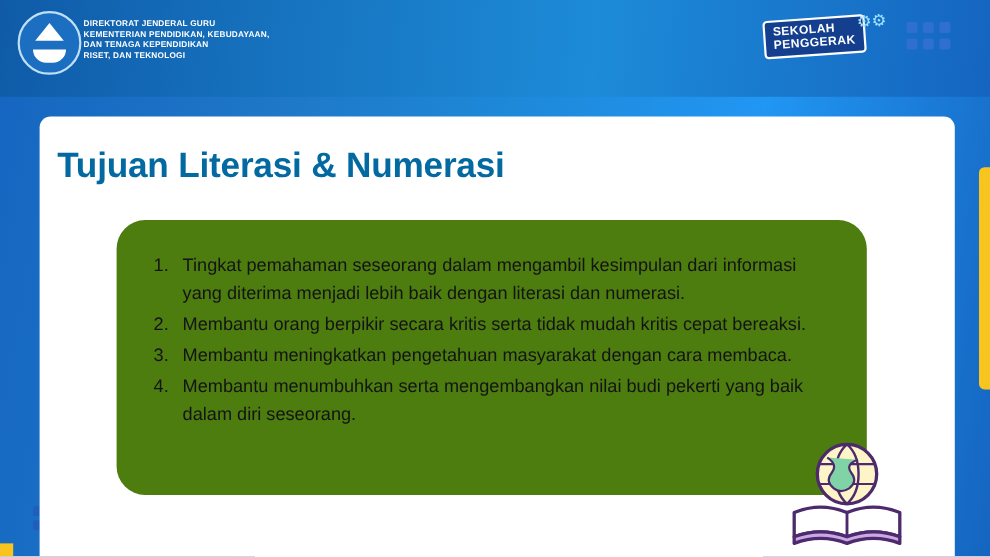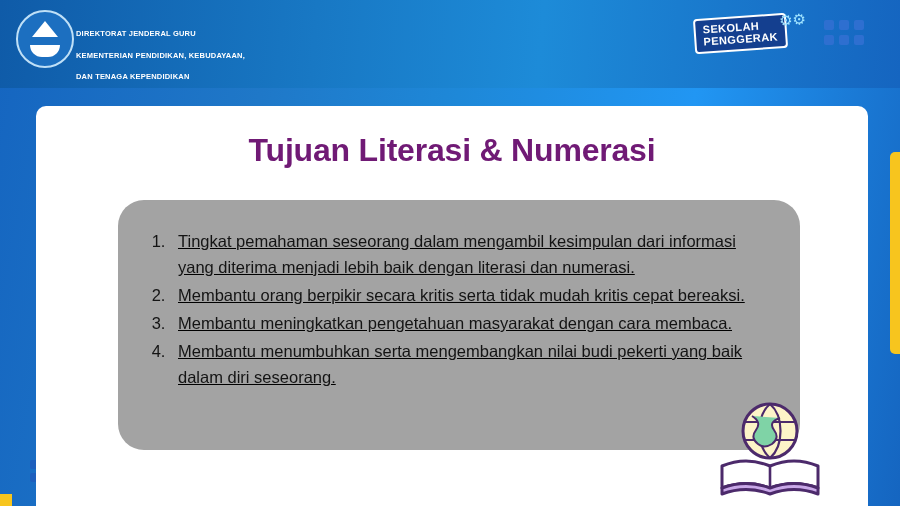--- a/index.html
+++ b/index.html
@@ -71,21 +71,21 @@
     left: 76px;
     top: 17px;
     color: #ffffff;
     font-size: 7.5px;
     font-weight: bold;
     line-height: 9.6px;
     letter-spacing: 0.2px;
     text-transform: uppercase;
     width: 220px;
   }
-  .org-text div { white-space: nowrap; margin-top: 12px; }
+  .org-text div { white-space: nowrap; }
 
   
   .sp-badge {
     position: absolute;
     right: 96px;
     top: 12px;
     width: 110px;
     height: 46px;
   }
   .sp-inner {
@@ -190,35 +190,34 @@
     height: 400px;
     background: #ffffff;
     border-radius: 10px 10px 0 0;
     overflow: hidden;
   }
   .title {
     position: absolute;
     top: 26px;
     left: 0;
     width: 832px;
-    text-align: center;
     font-size: 32px;
     font-weight: bold;
-    color: #701a75;
+    color: #0369a1;
     letter-spacing: -0.2px;
+    padding-left: 16px;
   }
   .content-box {
     position: absolute;
-    left: 82px;
+    left: 70px;
     top: 94px;
     width: 682px;
     height: 250px;
-    background: #a3a3a3;
+    background: #4d7c0f;
     border-radius: 26px;
-    text-decoration: underline;
   }
   ol.points {
     margin: 0;
     padding: 28px 30px 0 52px;
     list-style: decimal;
     color: #141414;
     font-size: 16.5px;
     line-height: 26px;
   }
   ol.points li {
@@ -246,20 +245,21 @@
   <div class="header">
 
     <div class="logo-wrap">
       <div class="logo-circle"></div>
     </div>
 
     <div class="org-text">
       <div>DIREKTORAT JENDERAL GURU</div>
       <div>KEMENTERIAN PENDIDIKAN, KEBUDAYAAN,</div>
       <div>DAN TENAGA KEPENDIDIKAN</div>
+      <div>RISET, DAN TEKNOLOGI</div>
     </div>
 
     <div class="sp-badge">
       <div class="sp-inner">
         <div class="sp-line1">SEKOLAH</div>
         <div class="sp-line2">PENGGERAK</div>
       </div>
       <div class="sp-gear">⚙⚙</div>
     </div>
 

